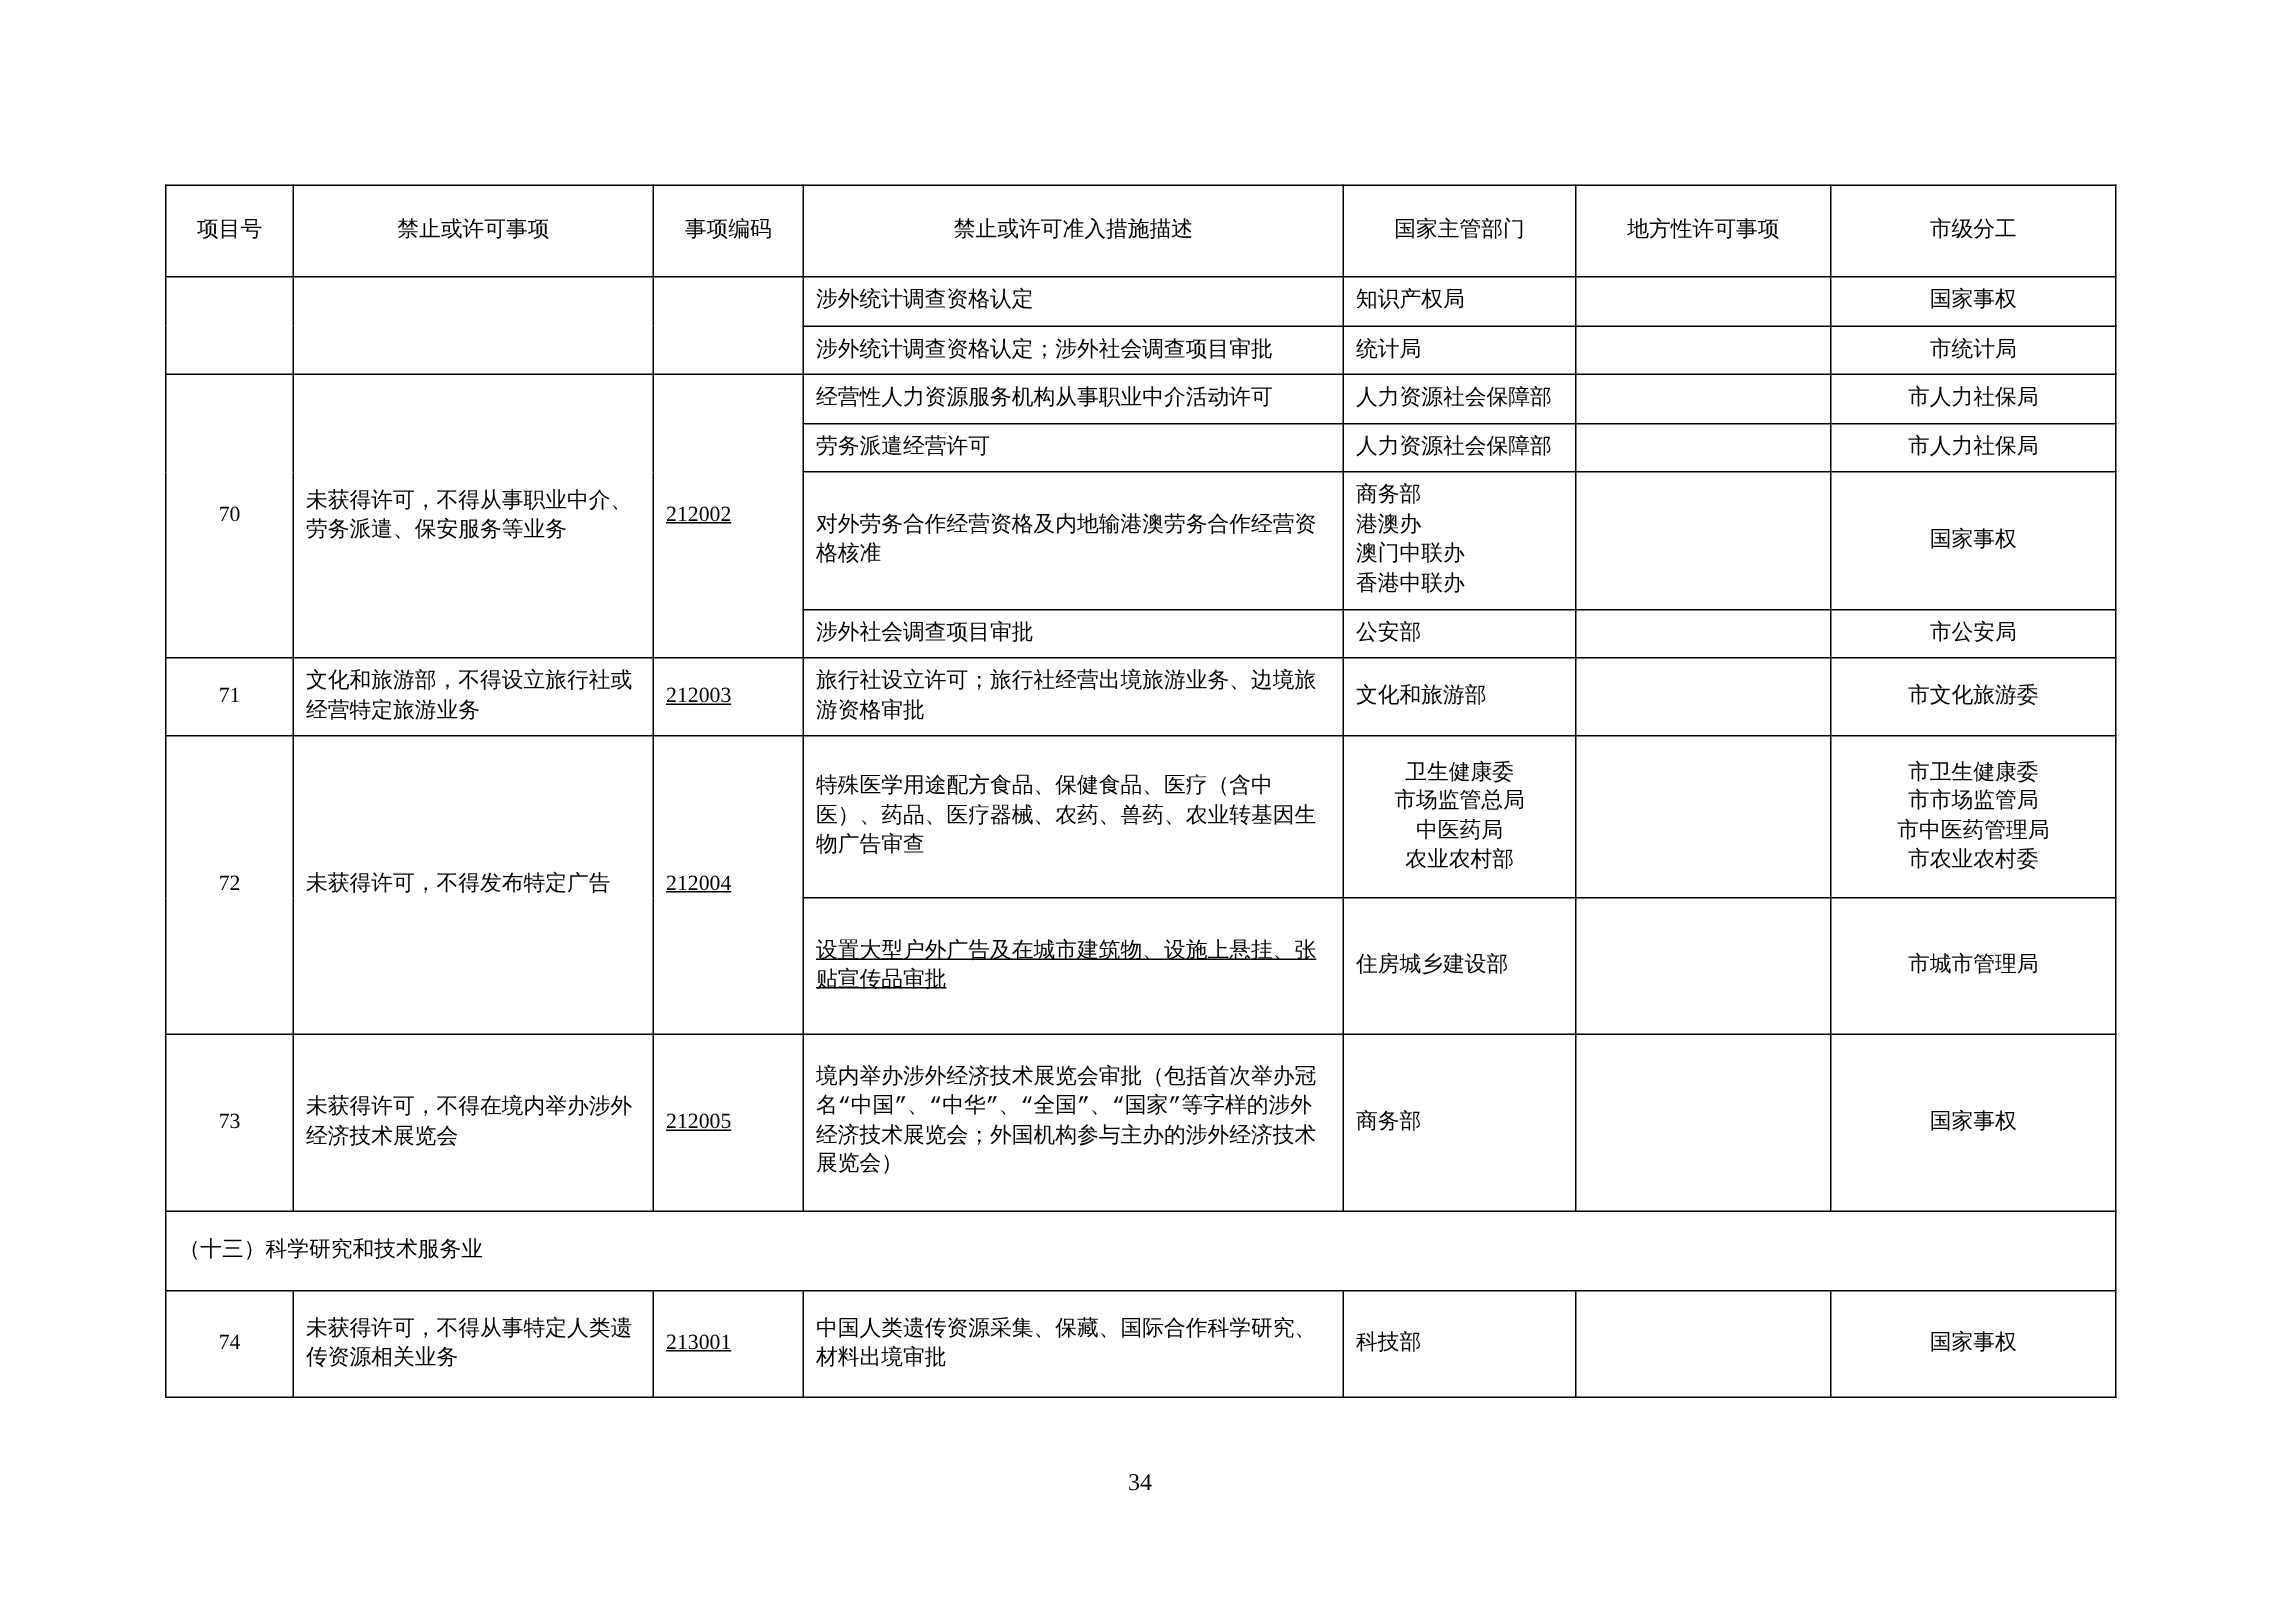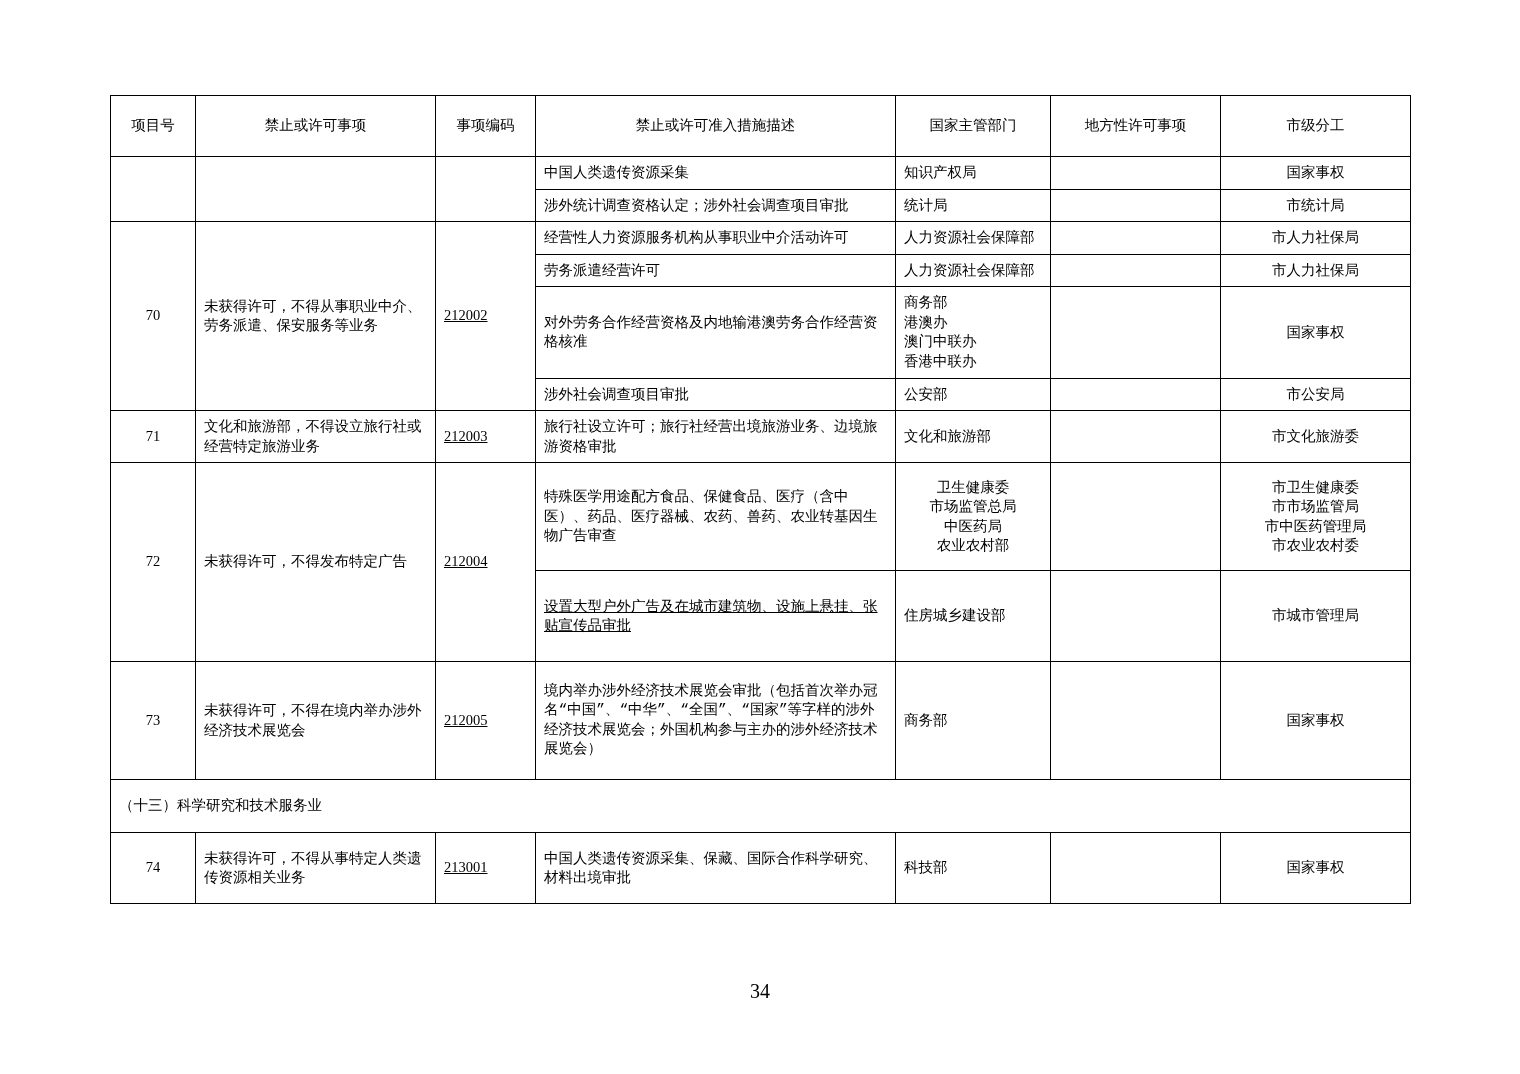--- a/index.html
+++ b/index.html
@@ -23,20 +23,21 @@
   .table-wrap {
     position: absolute;
     left: 110px;
     top: 95px;
     width: 1300px;
   }
   table.main {
     border-collapse: collapse;
     width: 1300px;
     table-layout: fixed;
+    margin-top: 28px;
   }
   table.main td, table.main th {
     border: 1px solid #000000;
     vertical-align: middle;
     padding: 6px 8px;
     font-size: 14.5px;
     line-height: 1.35;
     font-weight: normal;
   }
   
@@ -96,21 +97,21 @@
     font-size: 16px;
     padding: 10px 12px;
     height: 40px;
   }
   .page-number {
     position: absolute;
     left: 0;
     right: 0;
     top: 980px;
     text-align: center;
-    font-size: 20px;
+    font-size: 16px;
   }
 </style>
 </head>
 <body>
 
 <div class="page">
   <div class="table-wrap">
     <table class="main">
       <colgroup>
         <col class="c1">
@@ -131,21 +132,21 @@
           <td>地方性许可事项</td>
           <td>市级分工</td>
         </tr>
       </thead>
       <tbody>
 
         <tr>
           <td class="c-num" rowspan="2"></td>
           <td class="c-item" rowspan="2"></td>
           <td class="c-code" rowspan="2"></td>
-          <td class="c-desc">中国人类遗传资源采集</td>
+          <td class="c-desc">涉外统计调查资格认定</td>
           <td class="c-dept">知识产权局</td>
           <td class="c-local"></td>
           <td class="c-city bold">国家事权</td>
         </tr>
 
         <tr>
           <td class="c-desc">涉外统计调查资格认定；涉外社会调查项目审批</td>
           <td class="c-dept">统计局</td>
           <td class="c-local"></td>
           <td class="c-city">市统计局</td>

